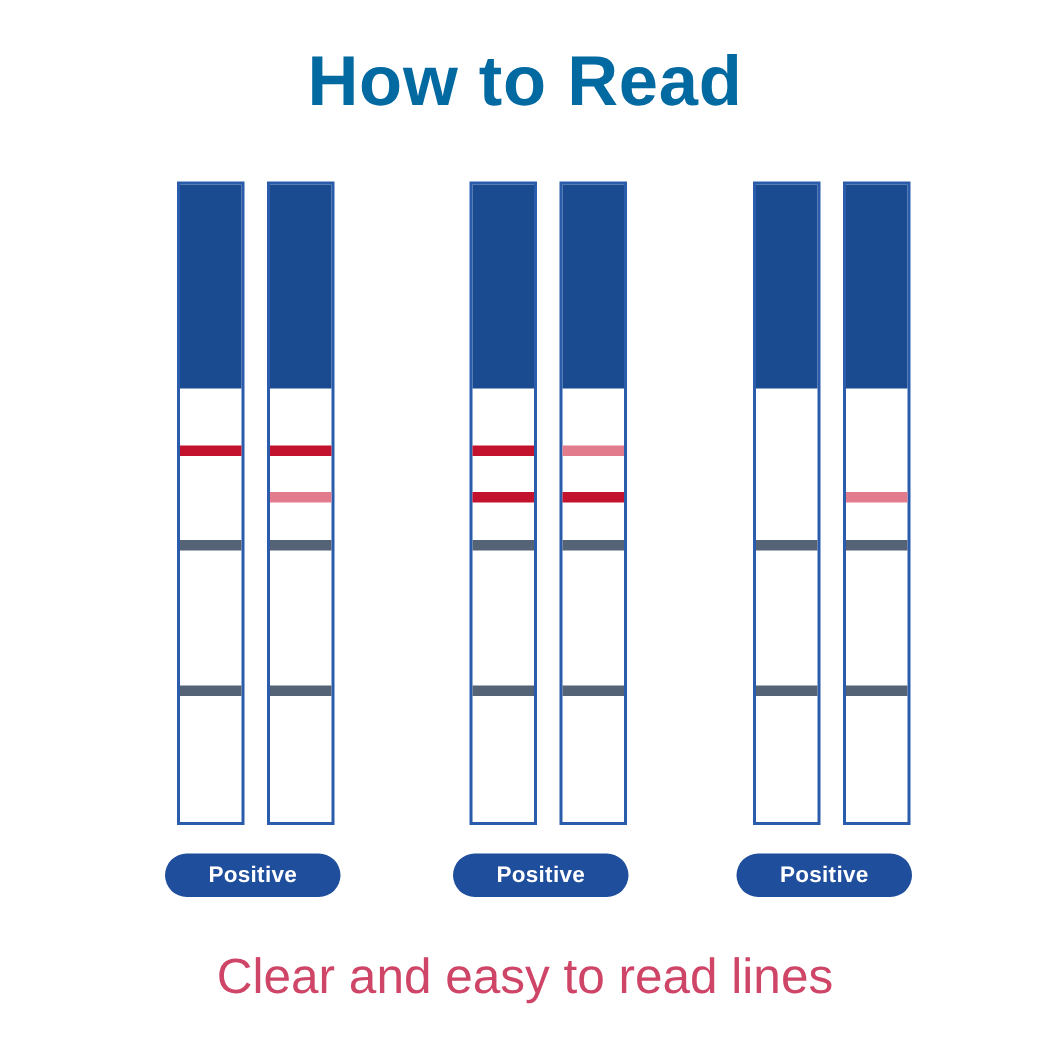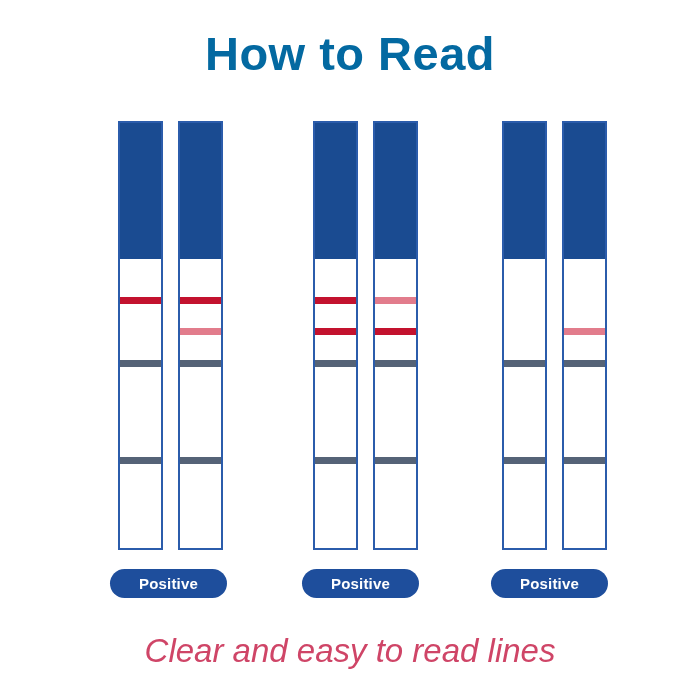--- a/index.html
+++ b/index.html
@@ -36,21 +36,20 @@
     position: absolute;
     left: 0;
     top: 632px;
     width: 700px;
     text-align: center;
     font-family: "Liberation Sans", sans-serif;
     font-size: 33px;
     font-weight: normal;
     color: #cf4567;
     white-space: nowrap;
-    font-style: italic;
   }
 
   
   .strip {
     position: absolute;
     top: 121px;
     width: 45px;
     height: 429px;
     box-sizing: border-box;
     border: 2px solid #2b5cab;

